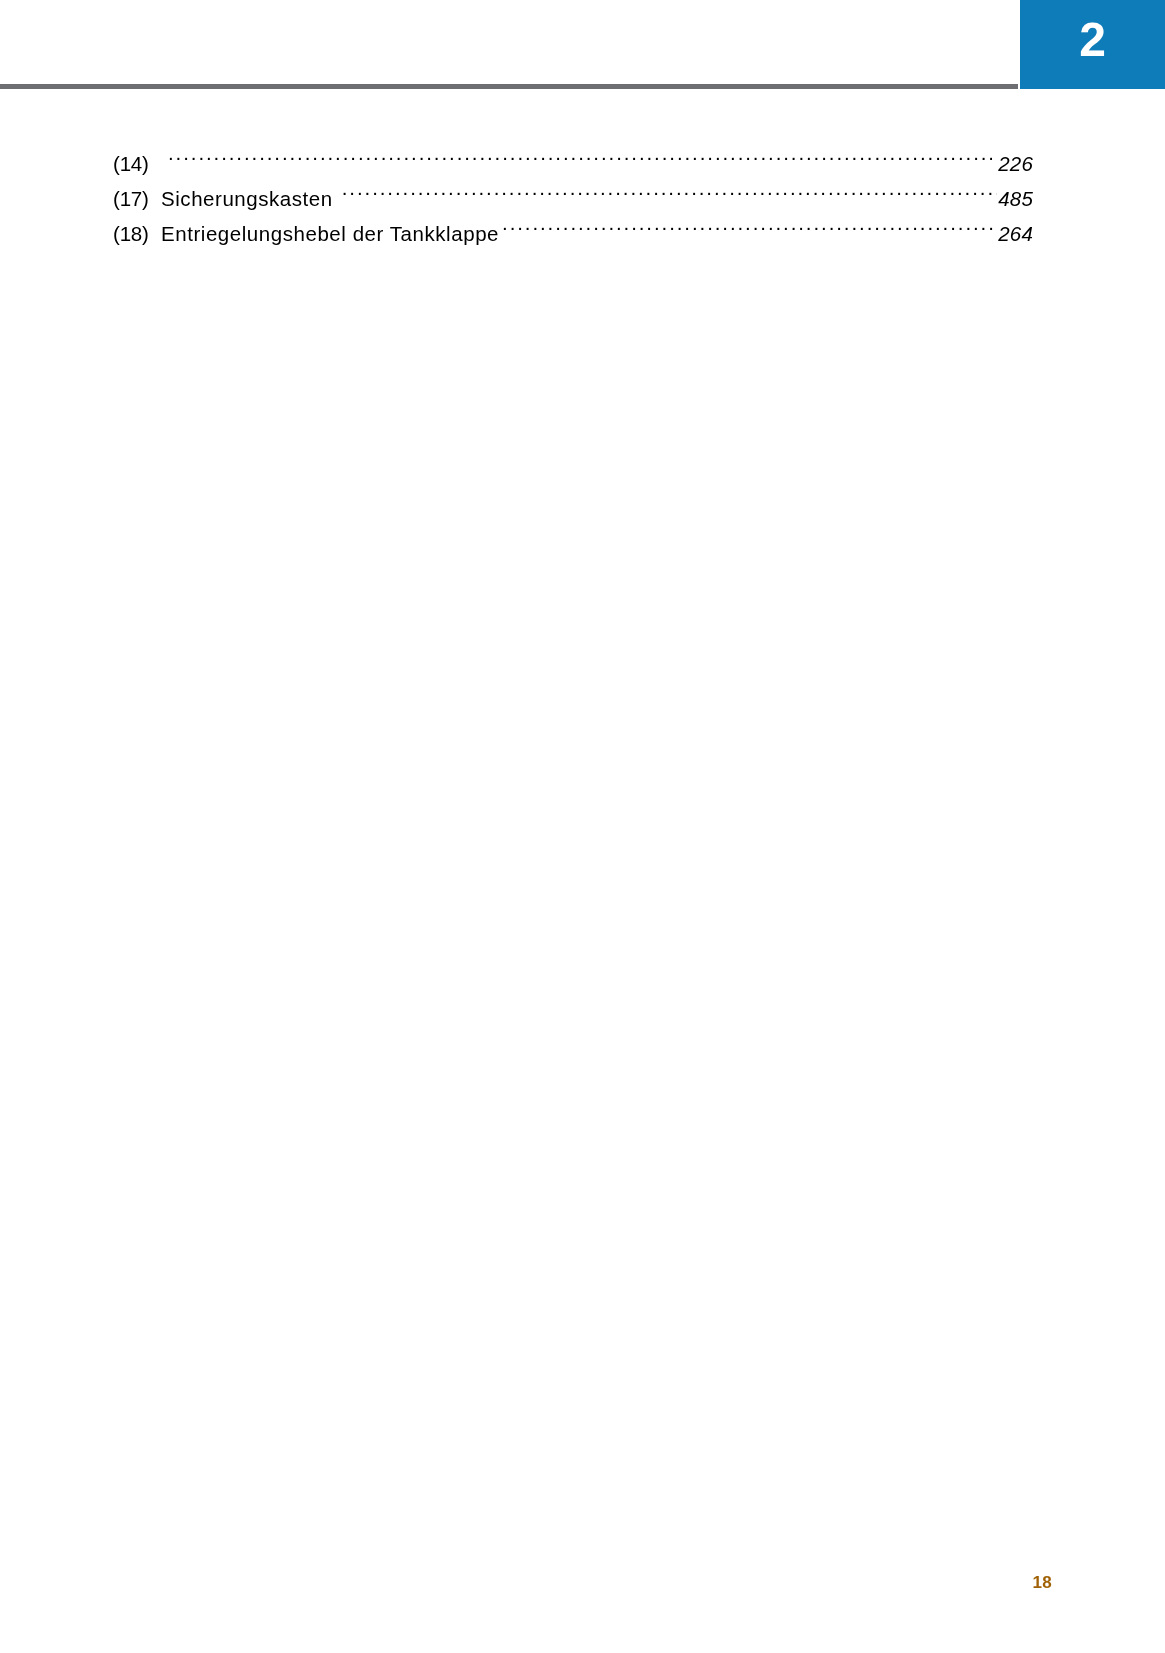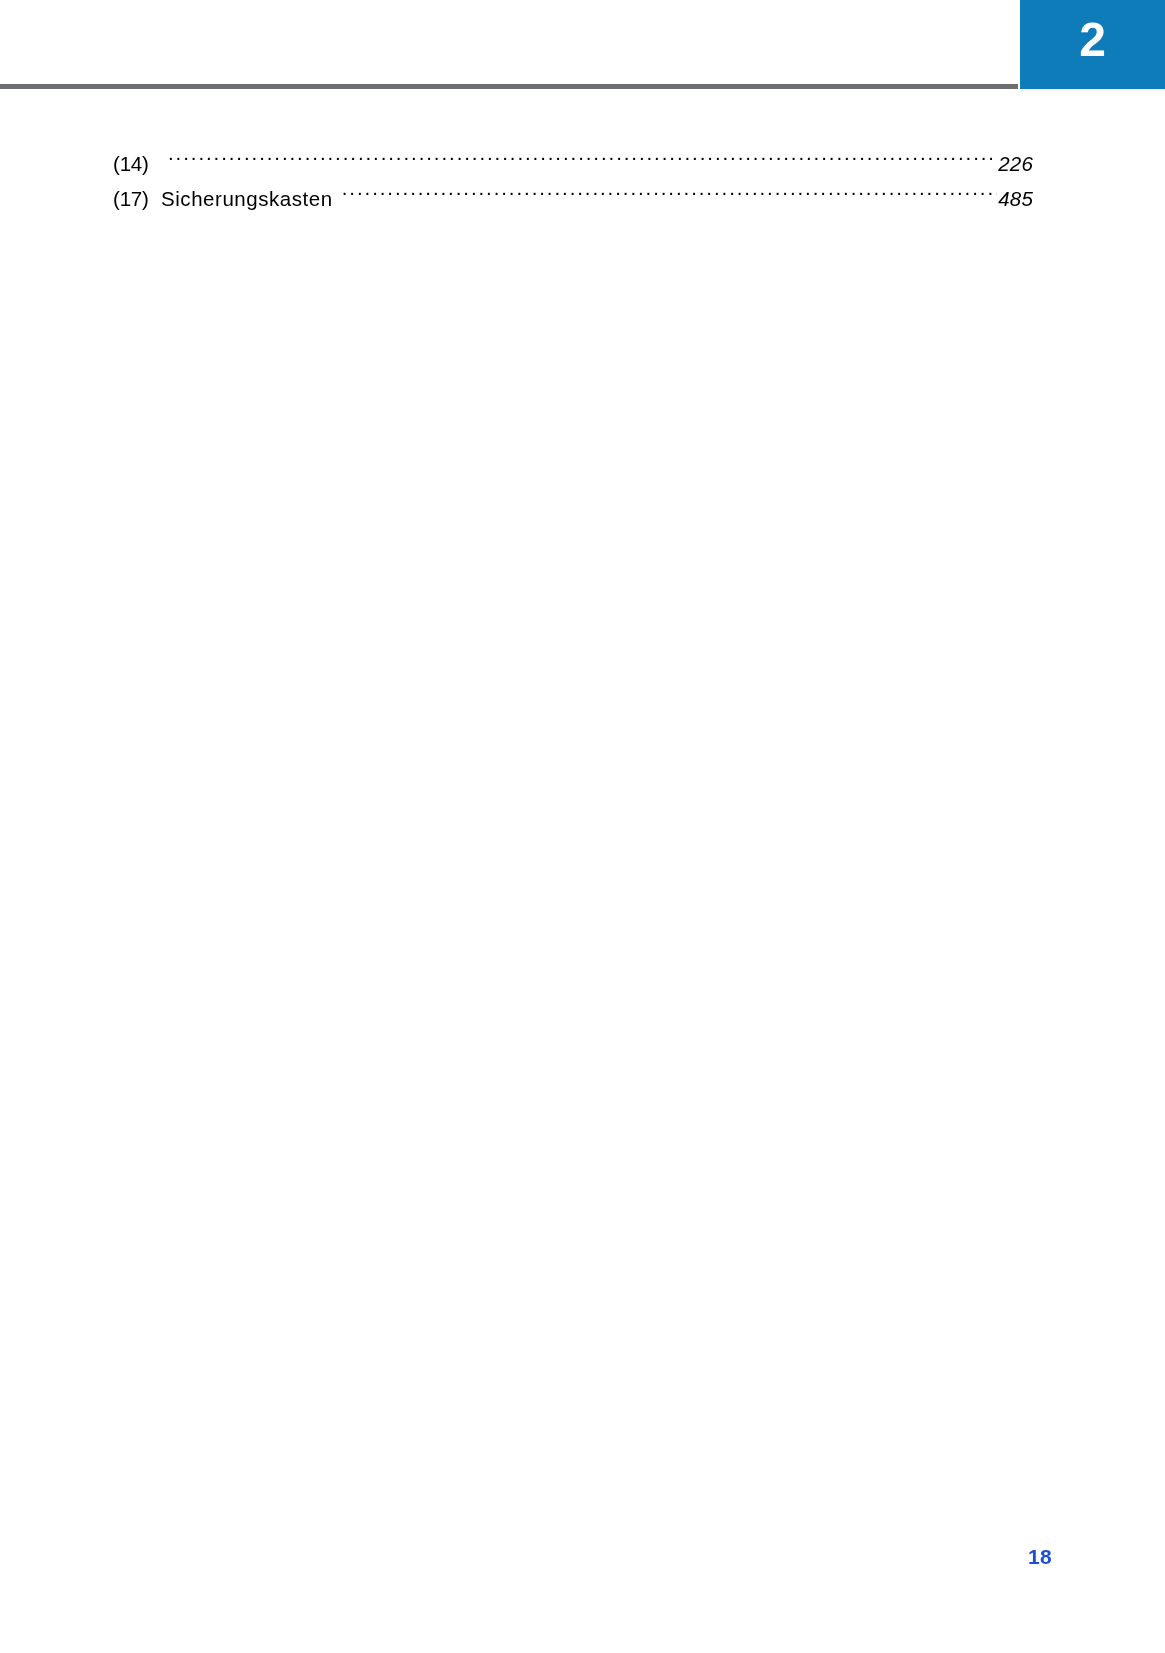--- a/index.html
+++ b/index.html
@@ -102,24 +102,24 @@
     font-style: italic;
   }
   .toc-page.spaced {
     padding-left: 5px;
   }
 
   
   .page-number {
     position: absolute;
     right: 113px;
-    bottom: 84px;
-    font-size: 21px;
+    bottom: 60px;
+    font-size: 17px;
     font-weight: bold;
-    color: #1d4ed8;
+    color: #a16207;
     letter-spacing: 0.3px;
   }
 </style>
 </head>
 <body>
 
 <div class="page-header">
   <div class="header-rule"></div>
   <div class="chapter-tab">
     <div class="chapter-number">2</div>
@@ -131,15 +131,21 @@
       <span class="toc-index">(14)</span>
       <span class="toc-leader gap"></span>
       <span class="toc-page spaced">226</span>
     </div>
     <div class="toc-row">
       <span class="toc-index">(17)</span>
       <span class="toc-label">Sicherungskasten</span>
       <span class="toc-leader gap"></span>
       <span class="toc-page">485</span>
     </div>
+    <div class="toc-row">
+      <span class="toc-index">(18)</span>
+      <span class="toc-label">Entriegelungshebel der Tankklappe</span>
+      <span class="toc-leader"></span>
+      <span class="toc-page">264</span>
+    </div>
   </div>
 
 <div class="page-number">18</div>
 
 </body></html>

